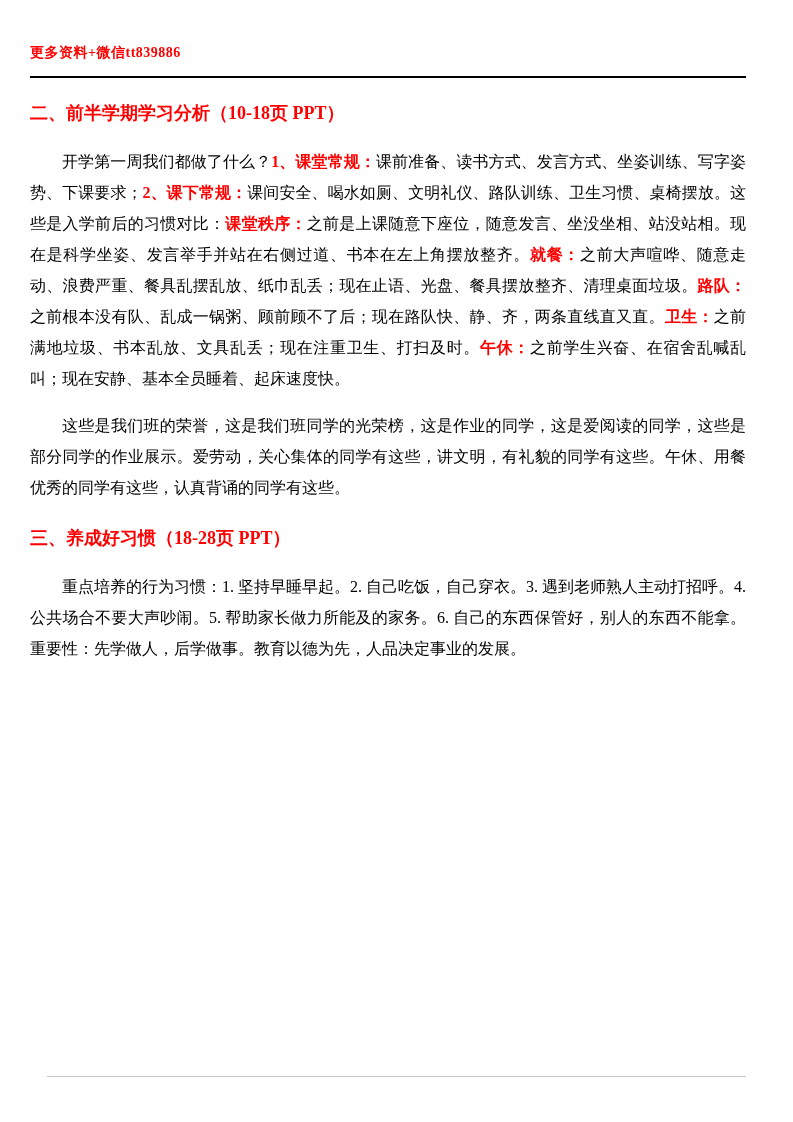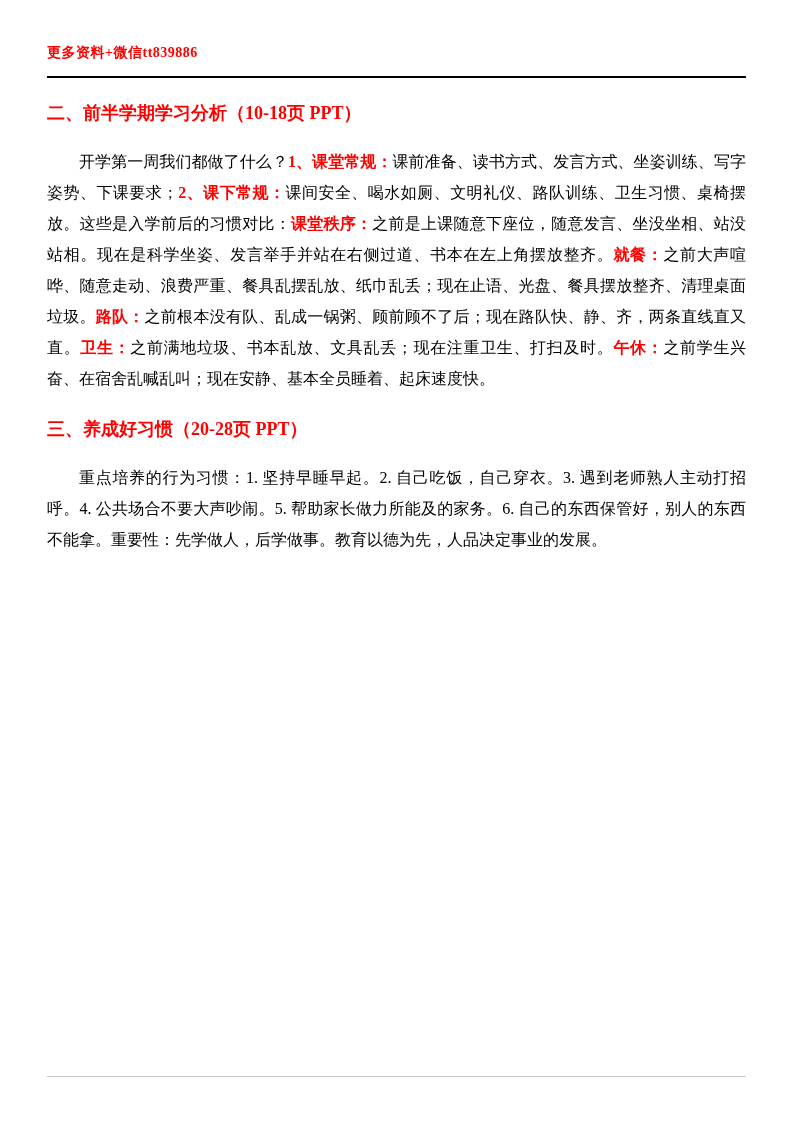--- a/index.html
+++ b/index.html
@@ -5,21 +5,21 @@
   :root{ --accent:#ff0000; --ink:#000000; }
   html,body{margin:0;padding:0;background:#ffffff;}
   body{
     width:793px;height:1122px;
     font-family:"Liberation Serif","DejaVu Serif",serif;
     color:var(--ink);
   }
   .page{
     position:relative;box-sizing:border-box;
     width:793px;height:1122px;
-    padding:44px 47px 0 47px;
+    padding:44px 47px 0 30px;
     overflow:hidden;background:#ffffff;
   }
   .watermark{
     color:var(--accent);
     font-weight:bold;font-size:14px;
     letter-spacing:0.5px;
     margin:0 0 14px 0;
   }
   .head-rule{border:none;border-top:2px solid #000;margin:0;}
   .doc{margin-top:10px;}
@@ -43,17 +43,18 @@
 </style>
 </head>
 <body>
 
 <div class="page">
   <div class="watermark">更多资料+微信tt839886</div>
   <hr class="head-rule">
   <div class="doc" id="doc">
       <h2 class="heading"><span class="run red-bold">二、前半学期学习分析（10-18页 PPT）</span></h2>
       <p class="para"><span class="run">开学第一周我们都做了什么？</span><span class="run red-bold">1、课堂常规：</span><span class="run">课前准备、读书方式、发言方式、坐姿训练、写字姿势、下课要求；</span><span class="run red-bold">2、课下常规：</span><span class="run">课间安全、喝水如厕、文明礼仪、路队训练、卫生习惯、桌椅摆放。这些是入学前后的习惯对比：</span><span class="run red-bold">课堂秩序：</span><span class="run">之前是上课随意下座位，随意发言、坐没坐相、站没站相。现在是科学坐姿、发言举手并站在右侧过道、书本在左上角摆放整齐。</span><span class="run red-bold">就餐：</span><span class="run">之前大声喧哗、随意走动、浪费严重、餐具乱摆乱放、纸巾乱丢；现在止语、光盘、餐具摆放整齐、清理桌面垃圾。</span><span class="run red-bold">路队：</span><span class="run">之前根本没有队、乱成一锅粥、顾前顾不了后；现在路队快、静、齐，两条直线直又直。</span><span class="run red-bold">卫生：</span><span class="run">之前满地垃圾、书本乱放、文具乱丢；现在注重卫生、打扫及时。</span><span class="run red-bold">午休：</span><span class="run">之前学生兴奋、在宿舍乱喊乱叫；现在安静、基本全员睡着、起床速度快。</span></p>
-      <h2 class="heading"><span class="run red-bold">三、养成好习惯（20-28页 PPT）</span></h2>
+      <p class="para"><span class="run">这些是我们班的荣誉，这是我们班同学的光荣榜，这是作业的同学，这是爱阅读的同学，这些是部分同学的作业展示。爱劳动，关心集体的同学有这些，讲文明，有礼貌的同学有这些。午休、用餐优秀的同学有这些，认真背诵的同学有这些。</span></p>
+      <h2 class="heading"><span class="run red-bold">三、养成好习惯（18-28页 PPT）</span></h2>
       <p class="para"><span class="run">重点培养的行为习惯：1. 坚持早睡早起。2. 自己吃饭，自己穿衣。3. 遇到老师熟人主动打招呼。4. 公共场合不要大声吵闹。5. 帮助家长做力所能及的家务。6. 自己的东西保管好，别人的东西不能拿。重要性：先学做人，后学做事。教育以德为先，人品决定事业的发展。</span></p>
     </div>
   <hr class="foot-rule">
 </div>
 
 </body></html>

